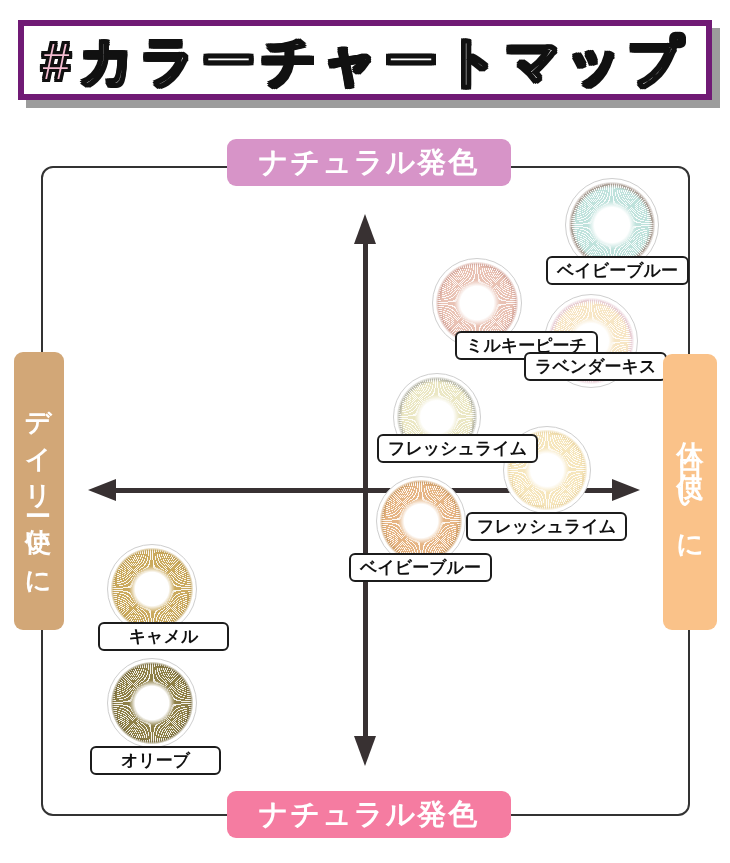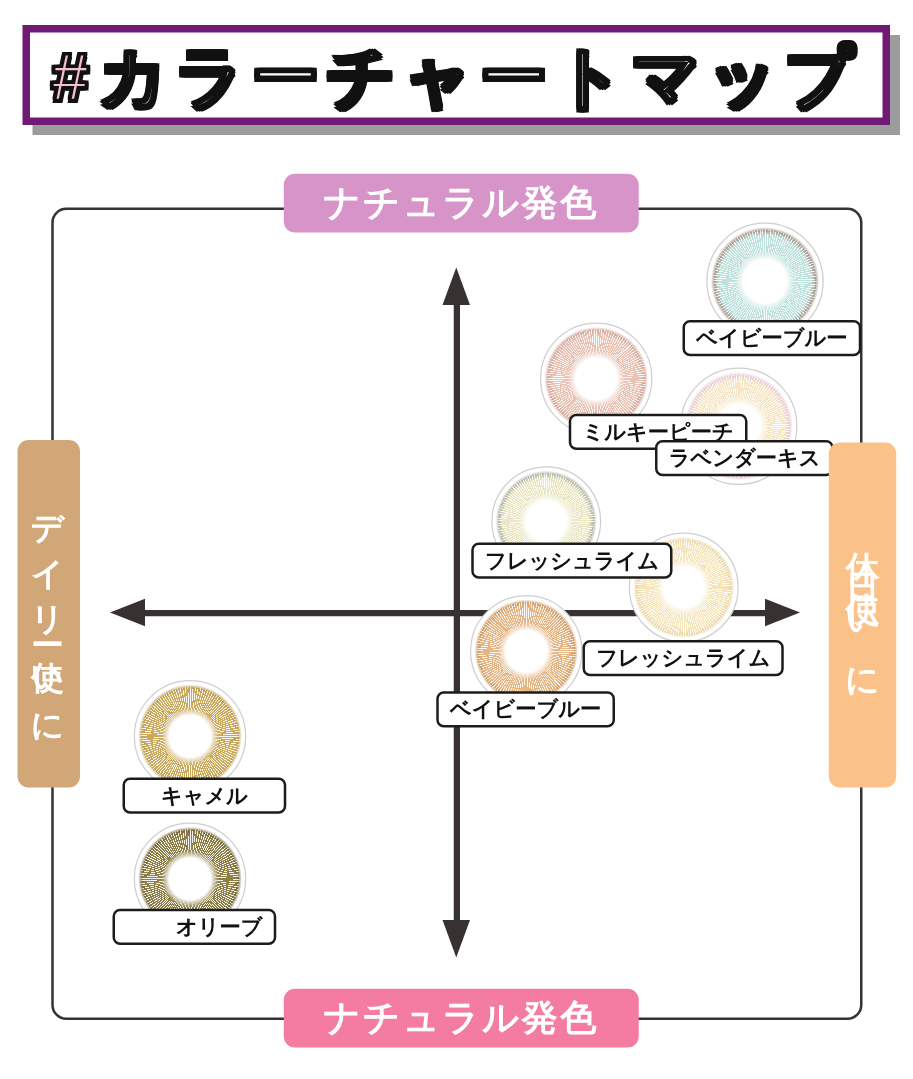--- a/index.html
+++ b/index.html
@@ -89,15 +89,15 @@
       <div class="lens-label" style="left: 524px; top: 352px;">ラベンダーキス</div>
       <div class="lens" style="left: 393px; top: 373px; height: 88px; width: 88px; --iris: #ebe7c4; --rim: #b5b5a7;"></div>
       <div class="lens-label" style="left: 377px; top: 434px;">フレッシュライム</div>
       <div class="lens" style="left: 503px; top: 426px; height: 88px; width: 88px; --iris: #f6e6bd; --rim: #ecd8a8;"></div>
       <div class="lens-label" style="left: 466px; top: 512px;">フレッシュライム</div>
       <div class="lens" style="left: 376px; top: 476px; height: 90px; width: 90px; --iris: #e6b584; --rim: #cf9e68;"></div>
       <div class="lens-label" style="left: 349px; top: 553px;">ベイビーブルー</div>
       <div class="lens" style="left: 107px; top: 544px; height: 90px; width: 90px; --iris: #cbaa5e; --rim: #c1a157;"></div>
       <div class="lens-label" style="left: 98px; top: 622px; min-width: 131px;">キャメル</div>
       <div class="lens" style="left: 107px; top: 658px; height: 90px; width: 90px; --iris: #8e8047; --rim: #7b6e3e;"></div>
-      <div class="lens-label" style="left: 90px; top: 727px; min-width: 131px; text-align: right;">オリーブ</div>
+      <div class="lens-label" style="left: 90px; top: 746px; min-width: 131px;">オリーブ</div>
     </div>
 </div>
 
 </body></html>

